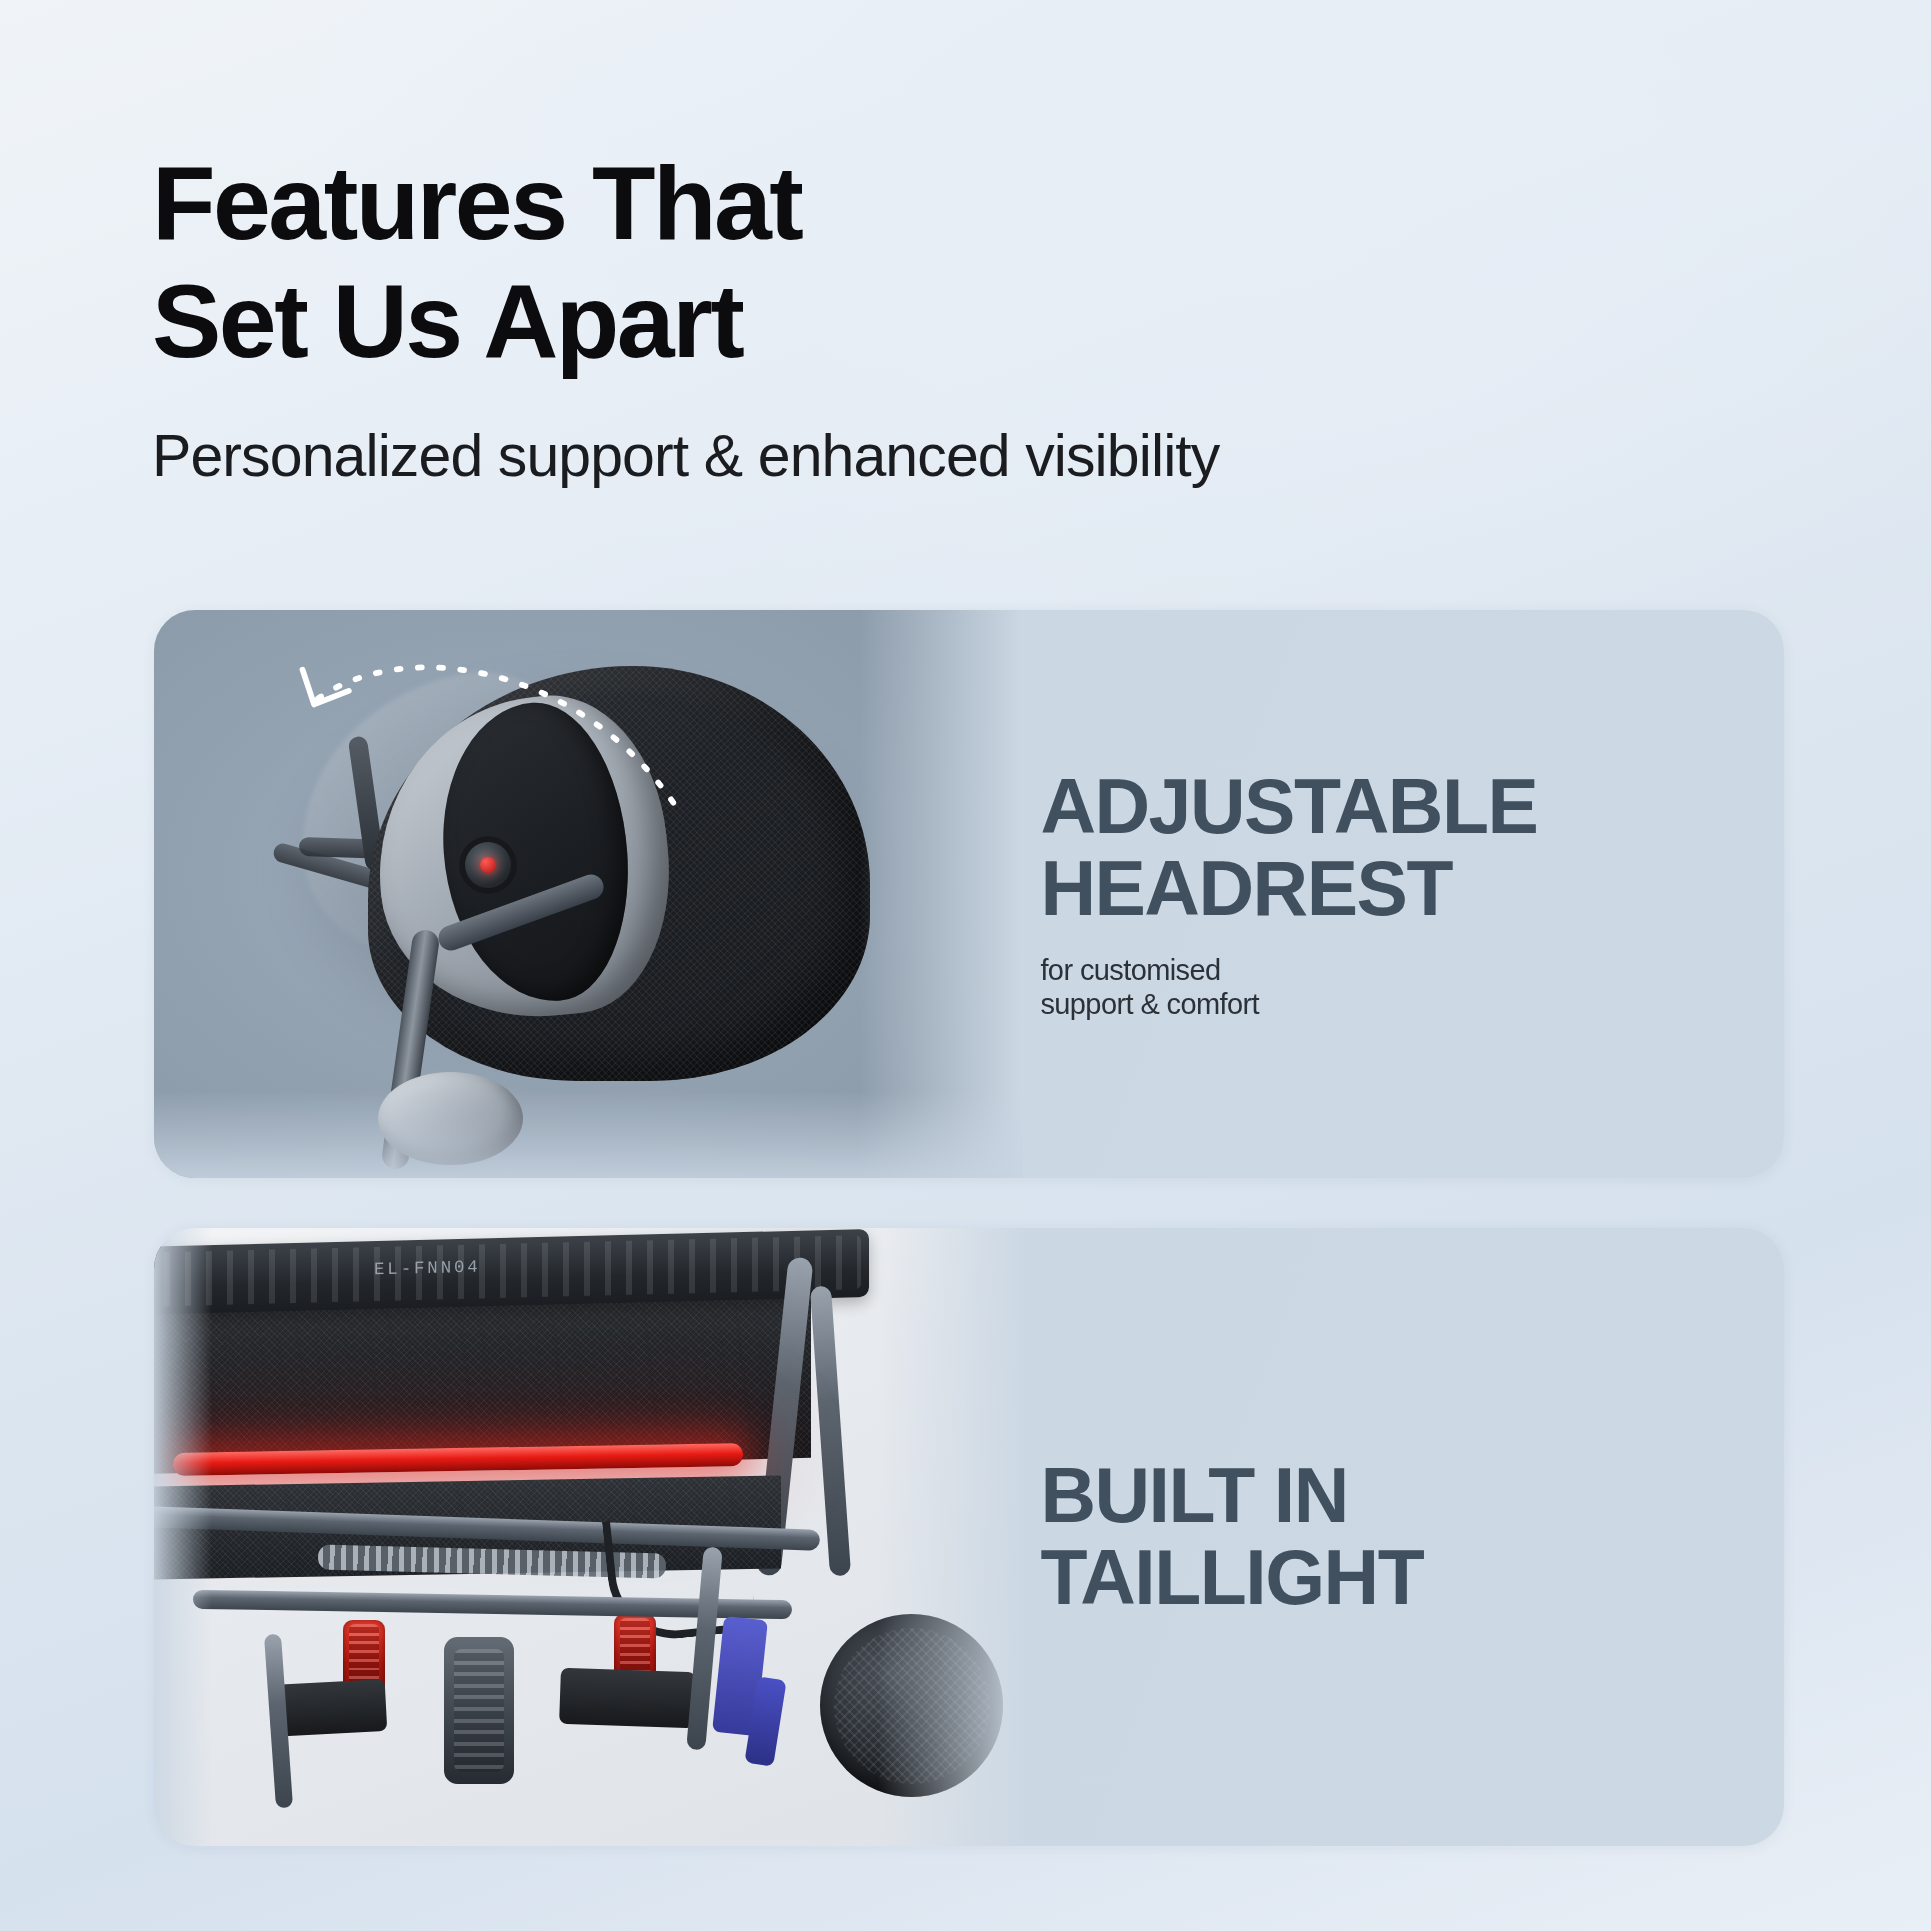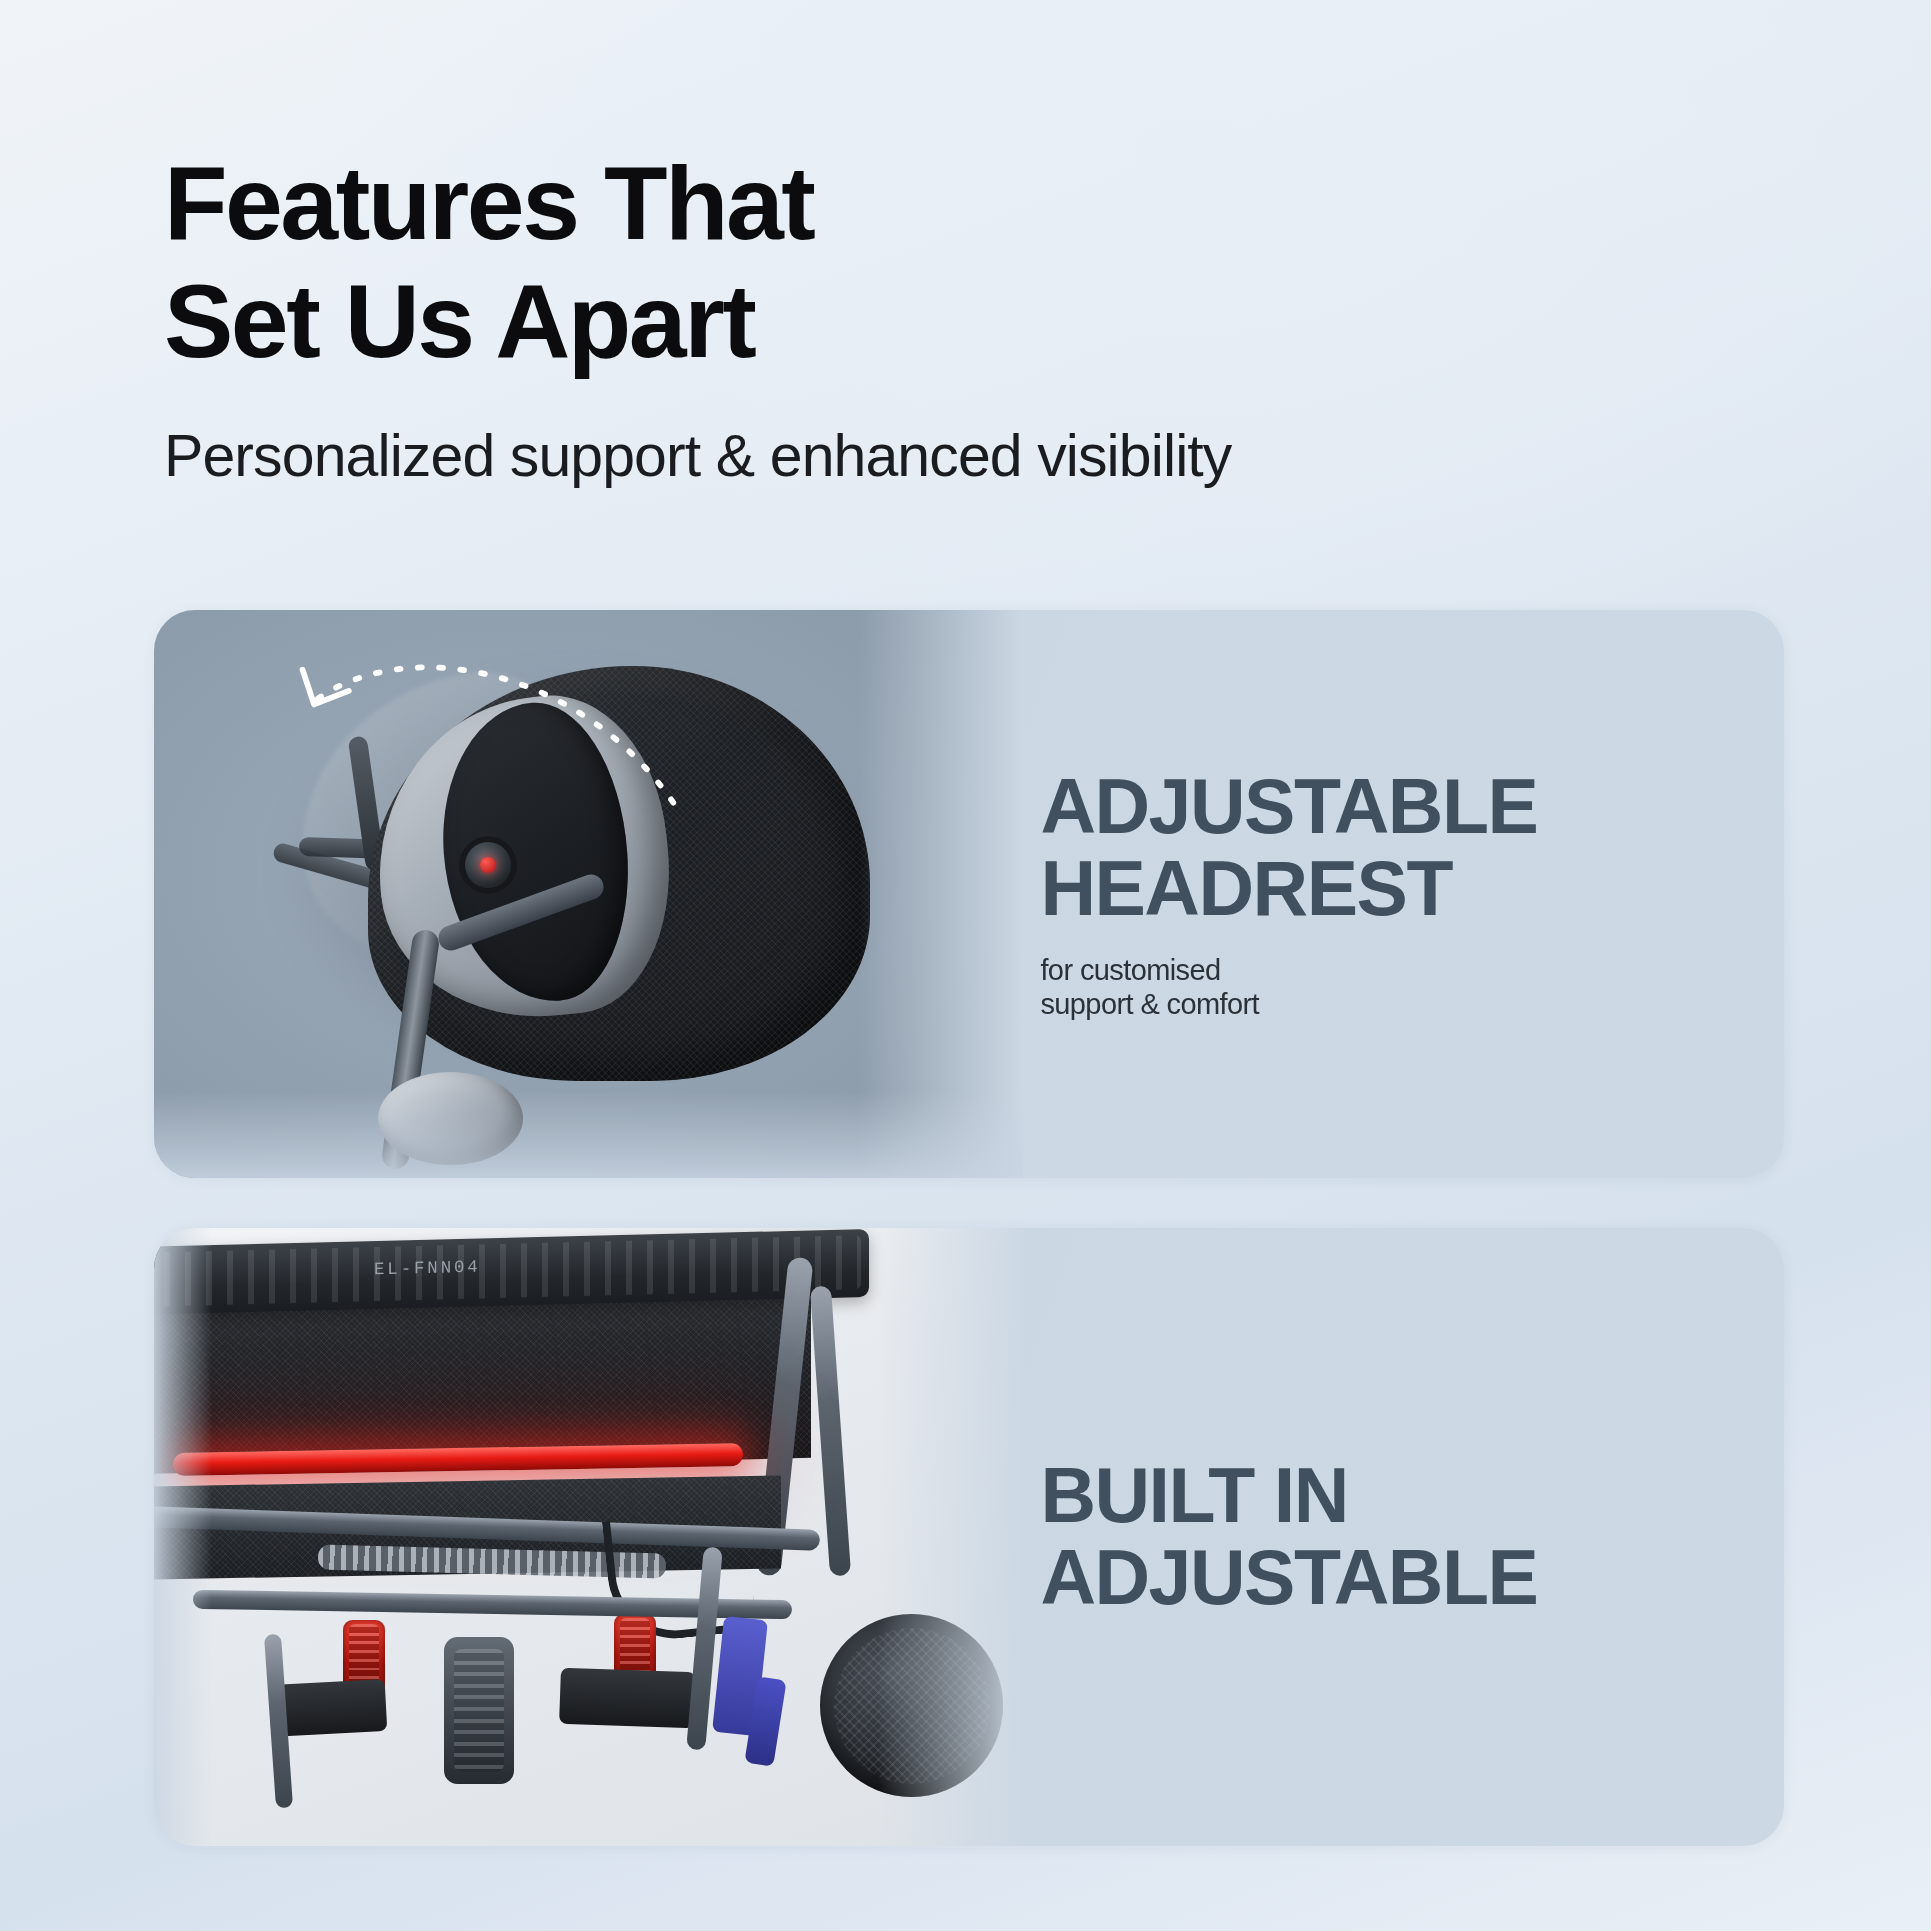--- a/index.html
+++ b/index.html
@@ -20,21 +20,21 @@
     height: 1931px;
     background:
       radial-gradient(ellipse 1448px 869px at 62% 8%, #e7eef6 0%, rgba(231,238,246,0) 62%),
       linear-gradient(160deg, #f0f4f8 0%, #e6edf5 26%, #dce6f0 52%, #d6e1ee 72%, #e9eff6 100%);
     overflow: hidden;
   }
 
   
   .header {
     position: absolute;
-    left: 164px;
+    left: 152px;
     top: 145px;
     width: 1255px;
   }
   .title {
     font-size: 104px;
     line-height: 1.13;
     font-weight: 700;
     letter-spacing: -2.5px;
     color: #0c0c0e;
     margin: 0;
@@ -517,18 +517,18 @@
       <div class="tl-frame tl-f6"></div>
       <div class="tl-pedal"></div>
       <div class="tl-blue"></div>
       <div class="tl-blue2"></div>
       <div class="tl-wheel"></div>
       <div class="tl-fade-left"></div>
       <div class="tl-fade-right"></div>
     </div>
     <div class="card-body">
       <h2 class="feat-title">BUILT IN
-ADJUSTABLE</h2>
+TAILLIGHT</h2>
     </div>
   </div>
 
 </div>
 
 
 </body></html>

